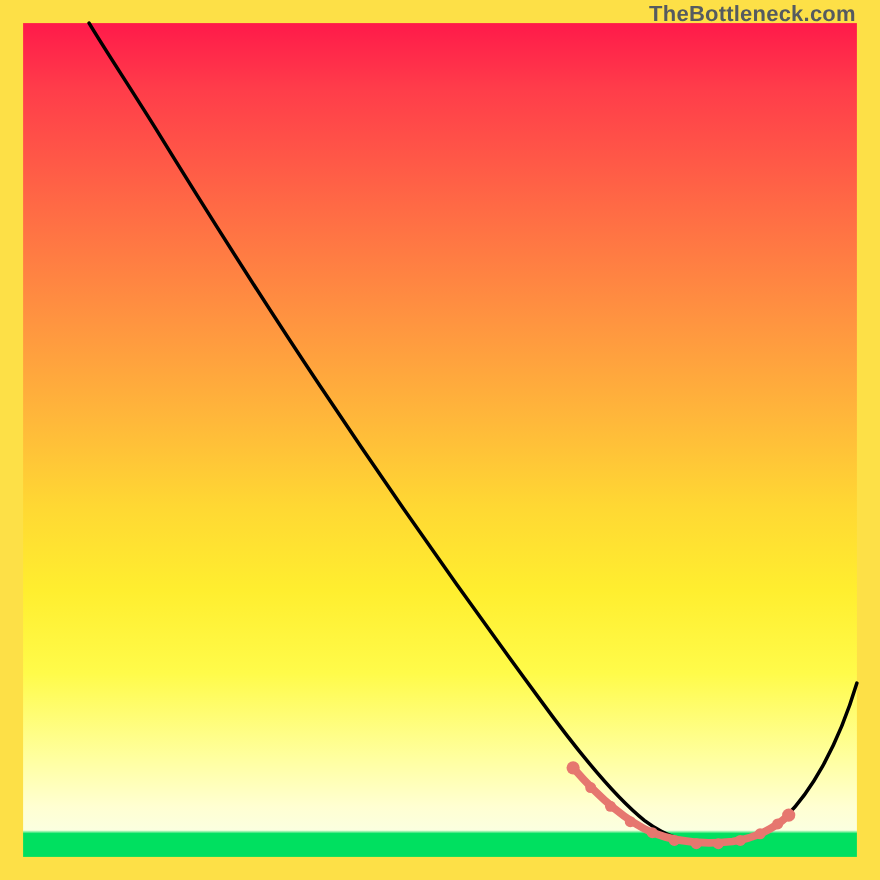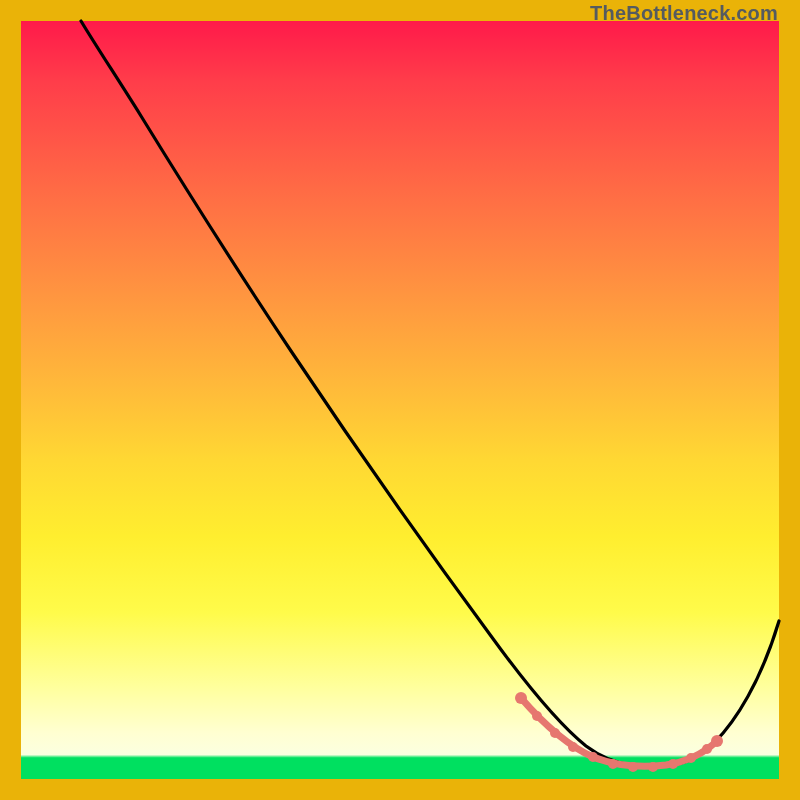--- a/index.html
+++ b/index.html
@@ -7,21 +7,21 @@
     padding: 0;
     width: 800px;
     height: 800px;
     background: #000;
     overflow: hidden;
     font-family: Arial, Helvetica, sans-serif;
   }
   .frame {
     position: absolute;
     inset: 0;
-    background: #eab308;
+    background: #fde047;
   }
   .plot-area {
     position: absolute;
     left: 21px;
     top: 21px;
     width: 758px;
     height: 758px;
     
     background: linear-gradient(
       to bottom,

